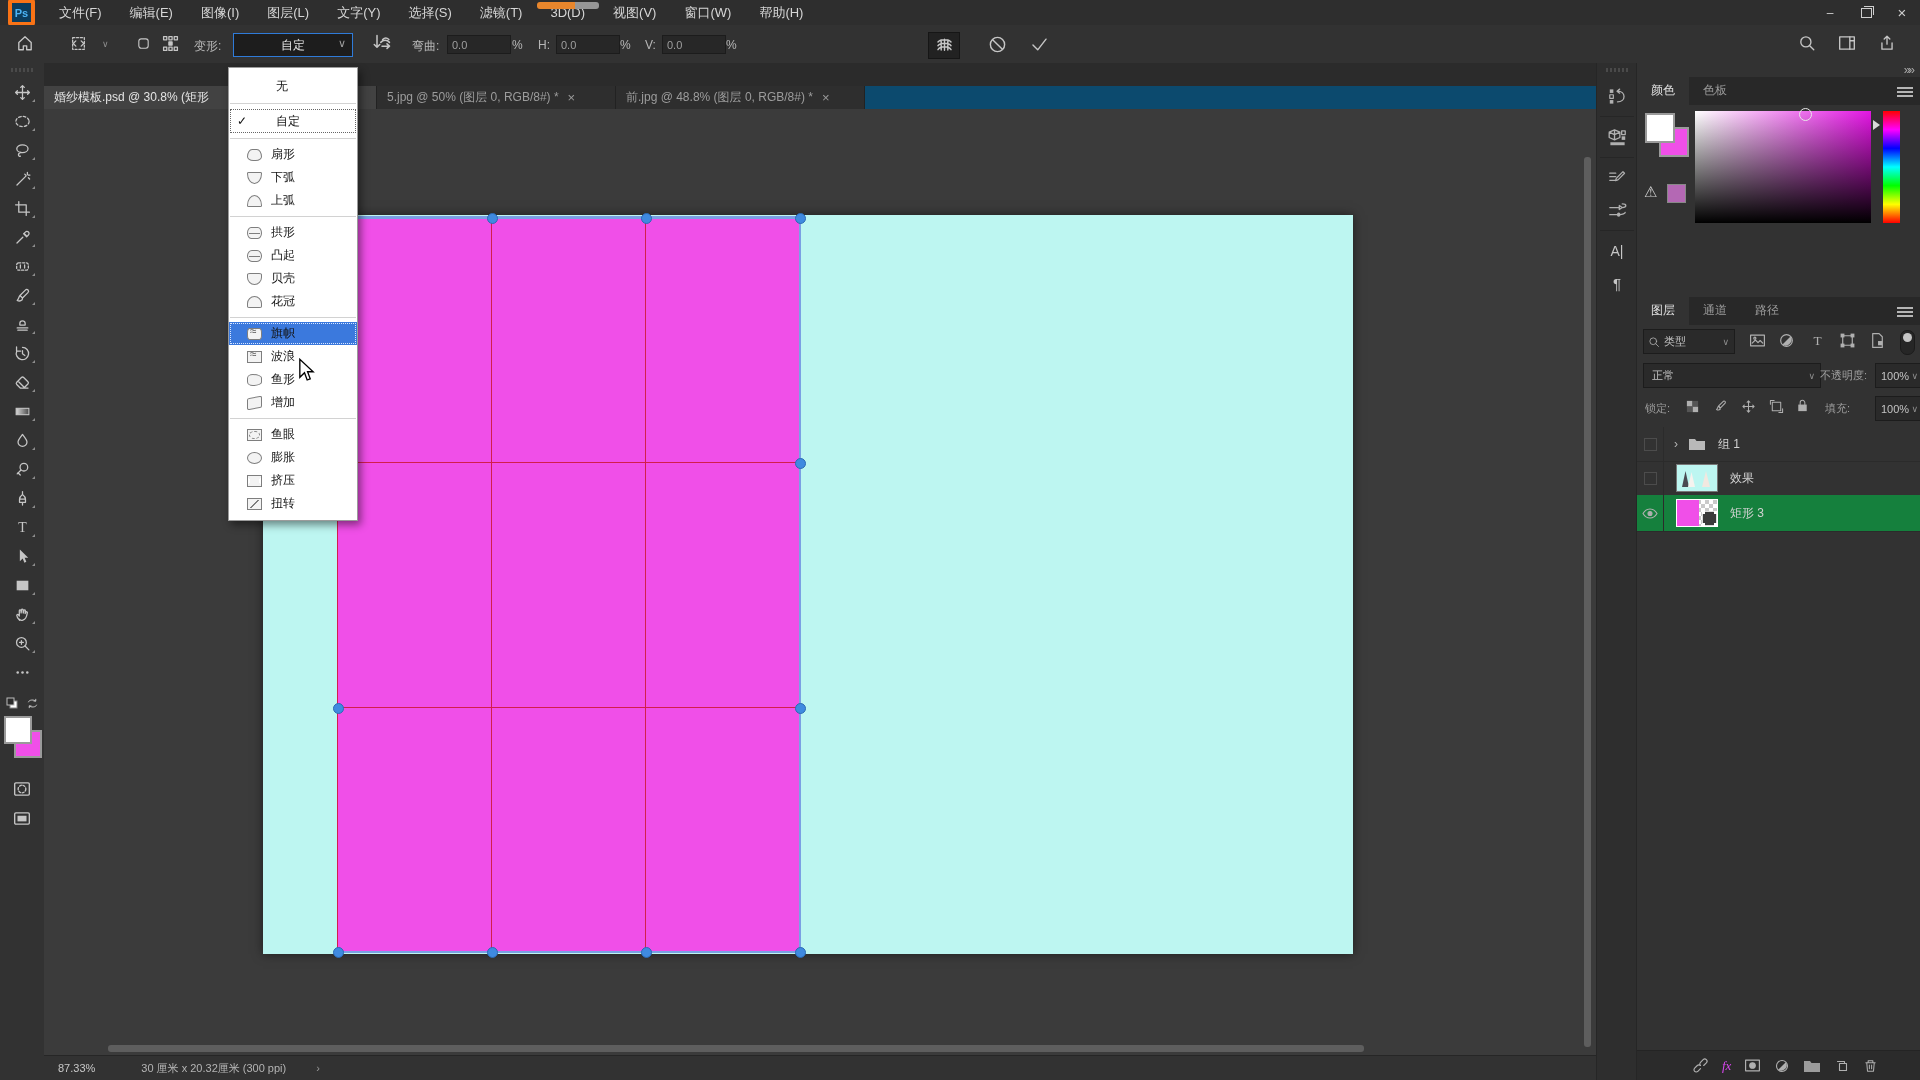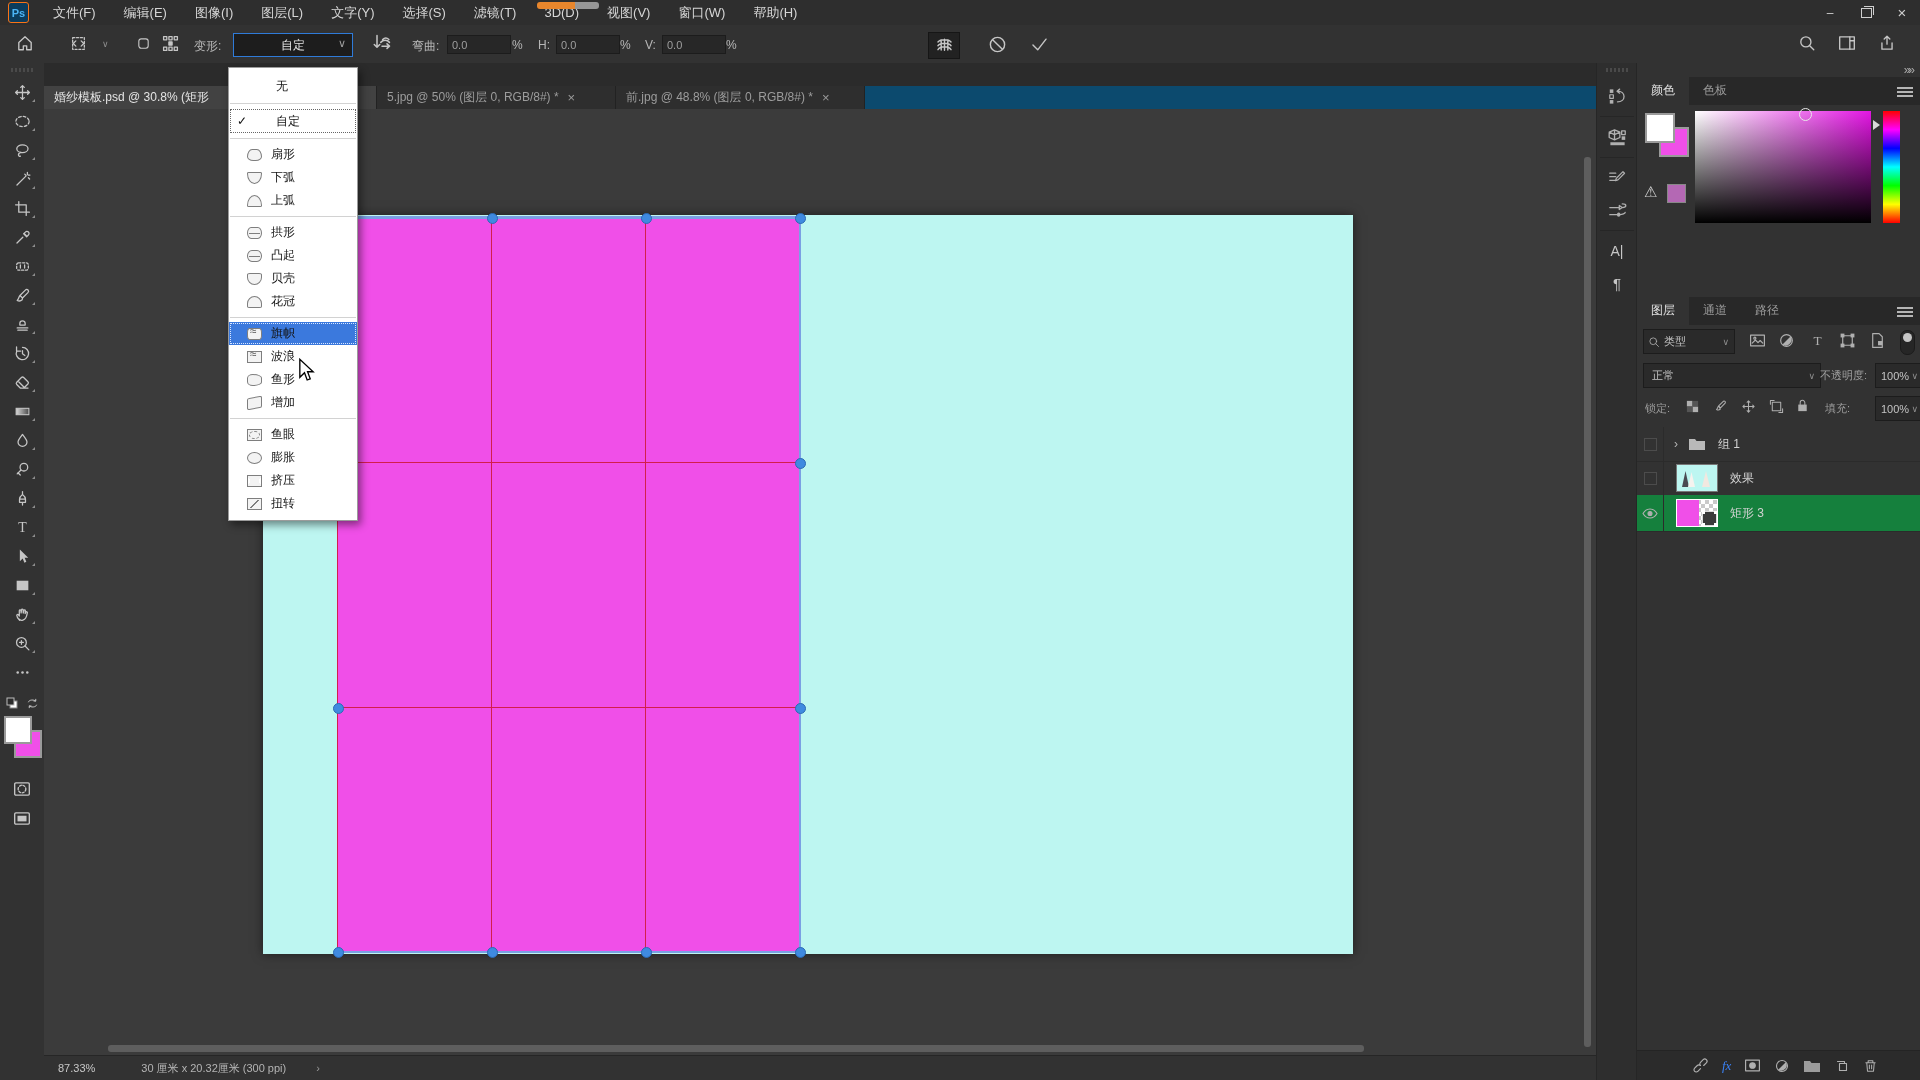--- a/index.html
+++ b/index.html
@@ -6,21 +6,21 @@
   #app{position:relative;width:1920px;height:1080px;background:#323232;overflow:hidden;
        font-family:"Liberation Sans",sans-serif;color:#c8c8c8;font-size:12px;-webkit-user-select:none}
   .abs{position:absolute}
   svg{display:block}
   .ico{stroke:#c6c6c6;fill:none;stroke-width:1.2;stroke-linecap:round;stroke-linejoin:round}
   .pic{stroke:#b0b0b0;fill:none;stroke-width:1.1;stroke-linecap:round;stroke-linejoin:round}
 
   
   #menubar{position:absolute;left:0;top:0;width:1920px;height:25px;background:#2e2e2e;
            border-bottom:1px solid #232323;display:flex;align-items:center}
-  .pslogo{width:19px;height:19px;margin:0 10px 0 8px;border:1px solid #f97316;border-radius:3px;
+  .pslogo{width:19px;height:19px;margin:0 10px 0 8px;border:4px solid #f97316;border-radius:3px;
           background:#0c3c5c;color:#4cb4f5;font-size:11px;font-weight:bold;
           display:flex;align-items:center;justify-content:center;flex:none}
   .menus{display:flex;align-items:flex-end;height:100%}
   .menu-item{padding:0 14px;height:100%;display:flex;align-items:center;color:#d6d6d6;font-size:13px;cursor:default}
   #progress-pill{left:537px;top:2px;width:62px;height:7px;border-radius:3px;z-index:10;
                  background:linear-gradient(to right,#e8862c 0 62%,#969696 62%)}
   .wincontrols{margin-left:auto;display:flex;height:100%}
   .winbtn{width:36px;height:100%;display:flex;align-items:center;justify-content:center;color:#cfcfcf}
   .restore-glyph{width:9px;height:8px;border:1px solid #cfcfcf;position:relative}
   .restore-glyph::before{content:"";position:absolute;left:2px;top:-3px;width:9px;height:8px;border:1px solid #cfcfcf;border-bottom:none;border-left:none}
@@ -653,21 +653,21 @@
       </div>
       <span class="lname">矩形 3</span>
     </div>
 
     <div id="bottombar">
       <span>
           <svg class="pic" width="17" height="17" viewBox="0 0 16 16">
             <path d="M6.5 9.5 4 12a2.1 2.1 0 0 1-3-3l2.5-2.5a2.1 2.1 0 0 1 3 0M9.5 6.5 12 4a2.1 2.1 0 0 0-3-3L6.5 3.5a2.1 2.1 0 0 0 0 3" transform="translate(1.5 1.5)"></path>
           </svg>
         </span>
-      <span style="font-style:italic;font-size:13px;color:#3b82f6;font-family:'Liberation Serif',serif">fx</span>
+      <span style="font-style:italic;font-size:13px;color:#d946ef;font-family:'Liberation Serif',serif">fx</span>
       <span>
           <svg class="pic" width="17" height="17" viewBox="0 0 16 16">
             <rect x="1.5" y="3" width="13" height="10"></rect>
             <circle cx="8" cy="8" r="2.6" fill="#b0b0b0"></circle>
           </svg>
         </span>
       <span>
           <svg class="pic" width="16" height="16" viewBox="0 0 16 16">
             <circle cx="8" cy="8" r="5.5"></circle>
             <path d="M4.2 11.8 11.8 4.2A5.5 5.5 0 0 1 4.2 11.8Z" fill="#b0b0b0" stroke="none"></path>

